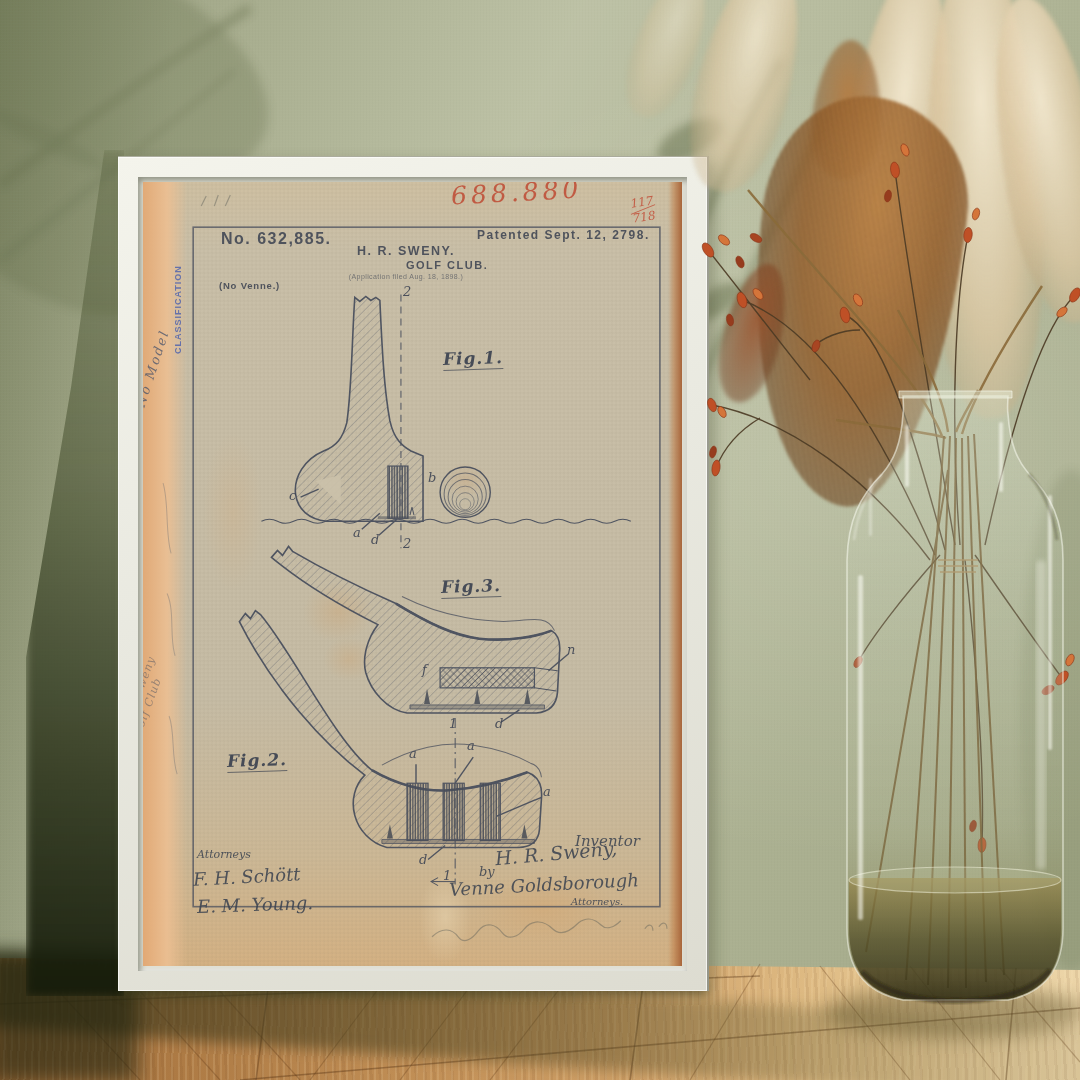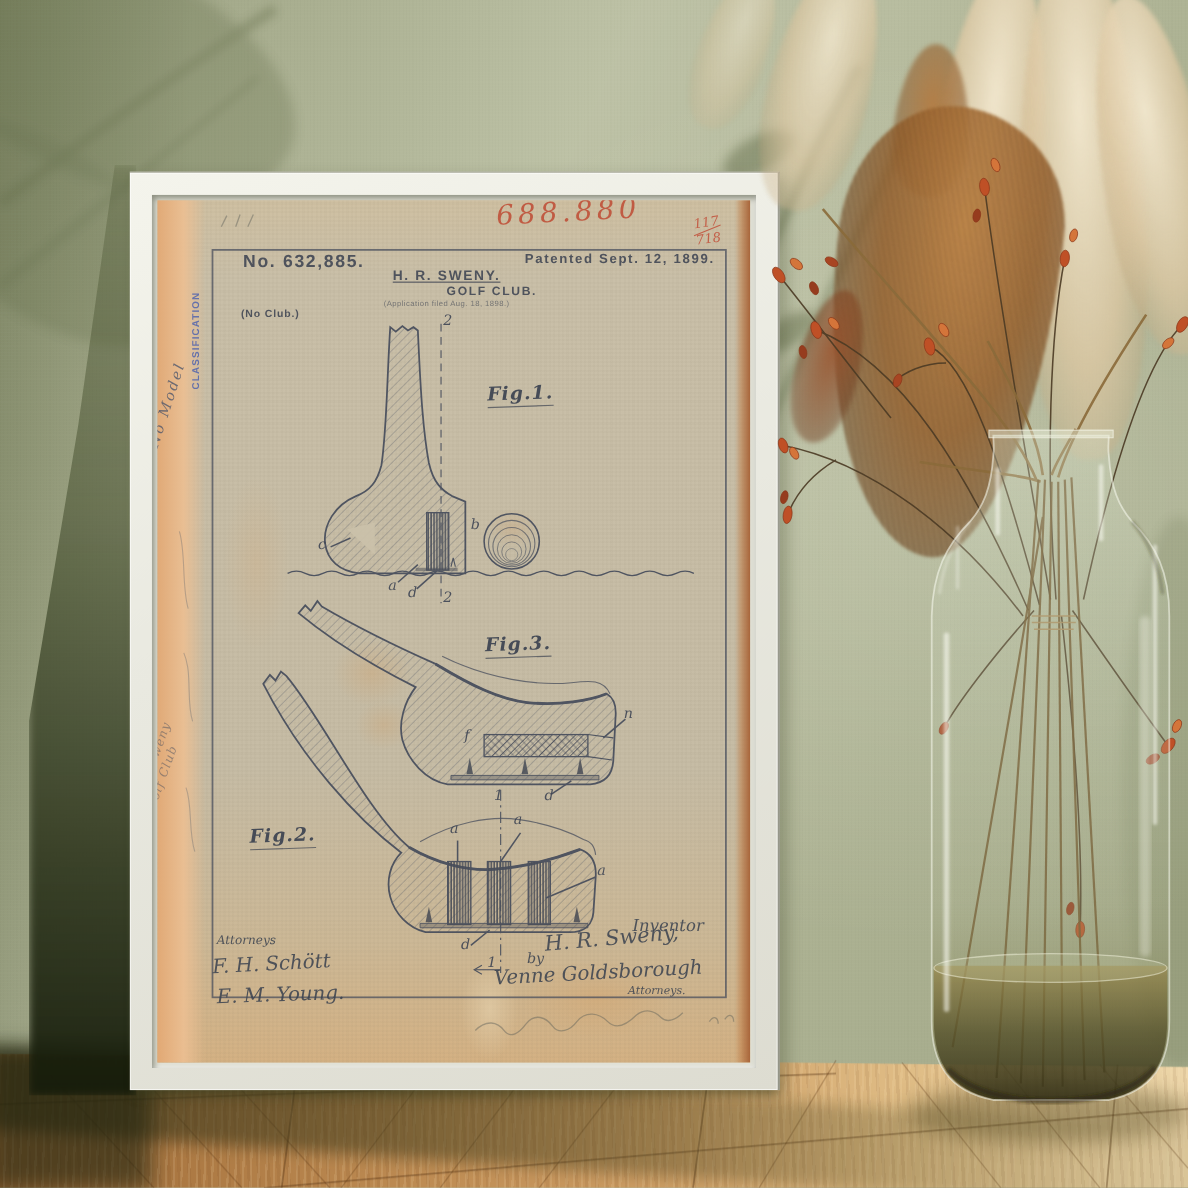--- a/index.html
+++ b/index.html
@@ -268,25 +268,25 @@
         </svg>
 
         <div class="redhand">688.880</div>
         <div class="fraction">
           <span>117</span>
           <div class="bar"></div>
           <span>718</span>
         </div>
 
         <span class="ghead" style="left:78px;top:48px;font-size:16px;">No. 632,885.</span>
-        <span class="ghead" style="left:334px;top:46px;font-size:12px;">Patented Sept. 12, 1899.</span>
-        <span class="ghead" style="left:263px;top:62px;font-size:12.5px;transform:translateX(-50%);text-decoration:underline;">H. R. SWENY.</span>
+        <span class="ghead" style="left:334px;top:46px;font-size:12px;">Patented Sept. 12, 2798.</span>
+        <span class="ghead" style="left:263px;top:62px;font-size:12.5px;transform:translateX(-50%);">H. R. SWENY.</span>
         <span class="ghead" style="left:263px;top:77px;font-size:11px;">GOLF CLUB.</span>
         <span class="ghead" style="left:263px;top:91px;font-size:7px;letter-spacing:.4px;opacity:.62;font-weight:normal;transform:translateX(-50%);">(Application filed Aug. 18, 1898.)</span>
-        <span class="ghead" style="left:76px;top:98px;font-size:9.5px;letter-spacing:.8px;">(No Club.)</span>
+        <span class="ghead" style="left:76px;top:98px;font-size:9.5px;letter-spacing:.8px;">(No Venne.)</span>
 
         <span class="figtitle" style="left:300px;top:166px;">Fig.1.</span>
         <span class="figtitle" style="left:298px;top:394px;">Fig.3.</span>
         <span class="figtitle" style="left:84px;top:568px;">Fig.2.</span>
 
         <span class="lab" style="left:260px;top:102px;">2</span>
         <span class="lab" style="left:260px;top:354px;">2</span>
         <span class="lab" style="left:285px;top:288px;">b</span>
         <span class="lab" style="left:146px;top:306px;">c</span>
         <span class="lab" style="left:210px;top:343px;">a</span>

